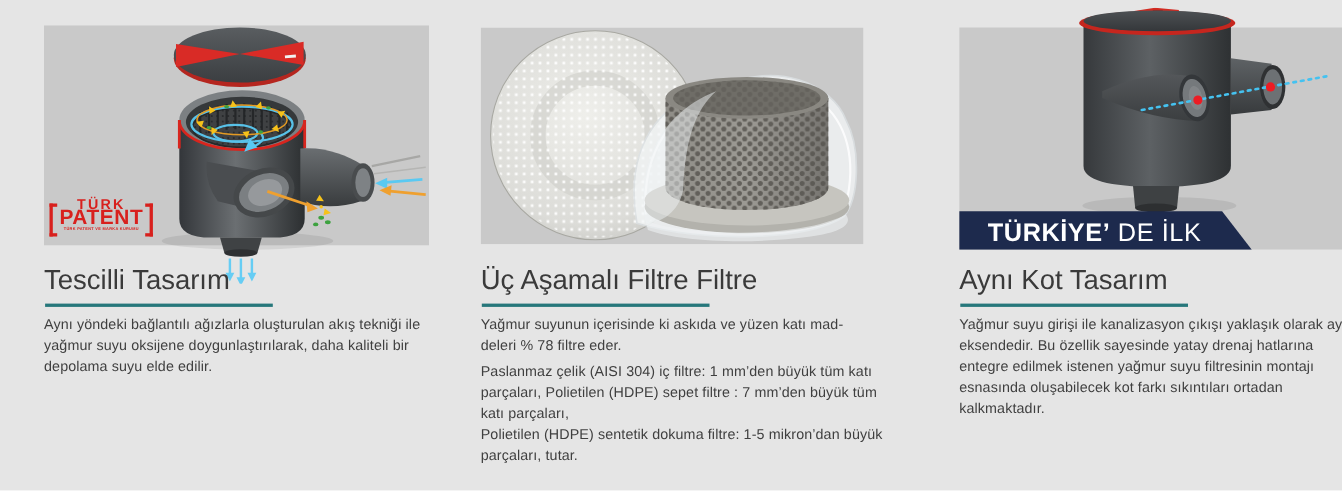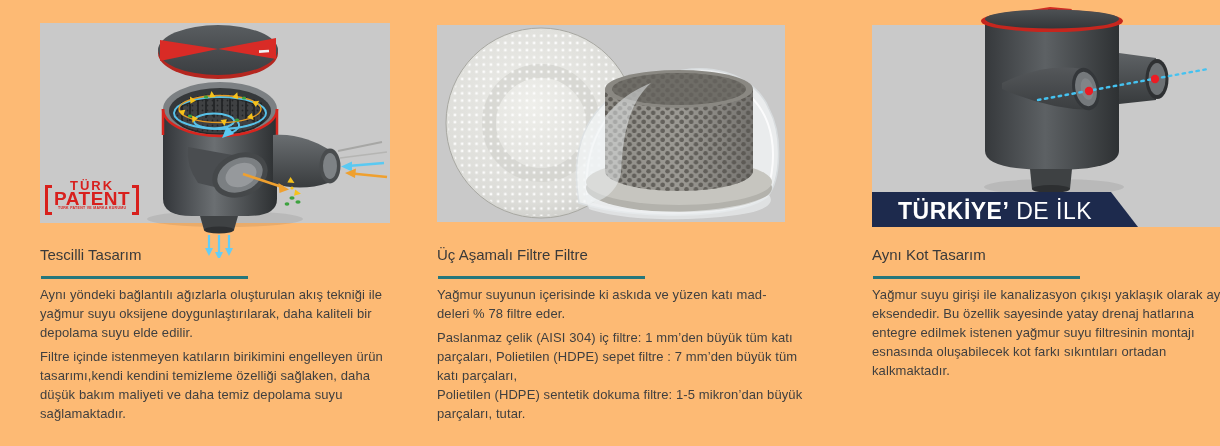--- a/index.html
+++ b/index.html
@@ -1,25 +1,25 @@
 <!DOCTYPE html>
 <html><head>
 <meta charset="utf-8">
 <style>
   html,body{margin:0;padding:0;background:#ffffff;}
   .canvas{
-    position:relative;width:1220px;height:446px;background:#fdba74;overflow:hidden;
+    position:relative;width:1220px;height:446px;background:#e5e5e5;overflow:hidden;
     font-family:"Liberation Sans","DejaVu Sans",sans-serif;
   }
   .col{position:absolute;top:0;width:352px;height:446px;}
   .figure{position:absolute;left:0;overflow:visible;}
   .figure svg{display:block;}
   .title{
     position:absolute;left:0;top:242px;margin:0;
-    font-size:15px;font-weight:400;color:#3a3a3a;line-height:26px;white-space:nowrap;
+    font-size:25px;font-weight:400;color:#3a3a3a;line-height:26px;white-space:nowrap;
   }
   .rule{position:absolute;left:1px;top:276px;width:207px;height:3px;background:#26777b;}
   .body{position:absolute;left:0;top:285px;width:366px;}
   .body p{
     margin:0 0 5px 0;font-size:13px;line-height:19px;color:#3f3f3f;
     white-space:pre-line;letter-spacing:0.1px;
   }
   
   .turkpatent{
     position:absolute;left:5px;top:152px;display:flex;align-items:center;
@@ -182,21 +182,20 @@
           <div class="tp3">TÜRK PATENT VE MARKA KURUMU</div>
         </div>
         <span class="tp-bk r"></span>
       </div>
     </div>
 
     <h2 class="title">Tescilli Tasarım</h2>
     <div class="rule"></div>
     <div class="body">
       <p>Aynı yöndeki bağlantılı ağızlarla oluşturulan akış tekniği ile yağmur suyu oksijene doygunlaştırılarak, daha kaliteli bir depolama suyu elde edilir.</p>
-      <p>Filtre içinde istenmeyen katıların birikimini engelleyen ürün tasarımı,kendi kendini temizleme özelliği sağlaken, daha düşük bakım maliyeti ve daha temiz depolama suyu sağlamaktadır.</p>
     </div>
   </section>
 
   <section class="col" style="left:437px">
     <div class="figure" style="top:25px;width:348px;height:197px">
       <svg width="348" height="197" viewBox="0 0 348 197">
         <defs>
           <radialGradient id="f2disc" cx="0.45" cy="0.4" r="0.75">
             <stop offset="0" stop-color="#efefeb"></stop>
               <stop offset="0.7" stop-color="#dcdcd8"></stop>

